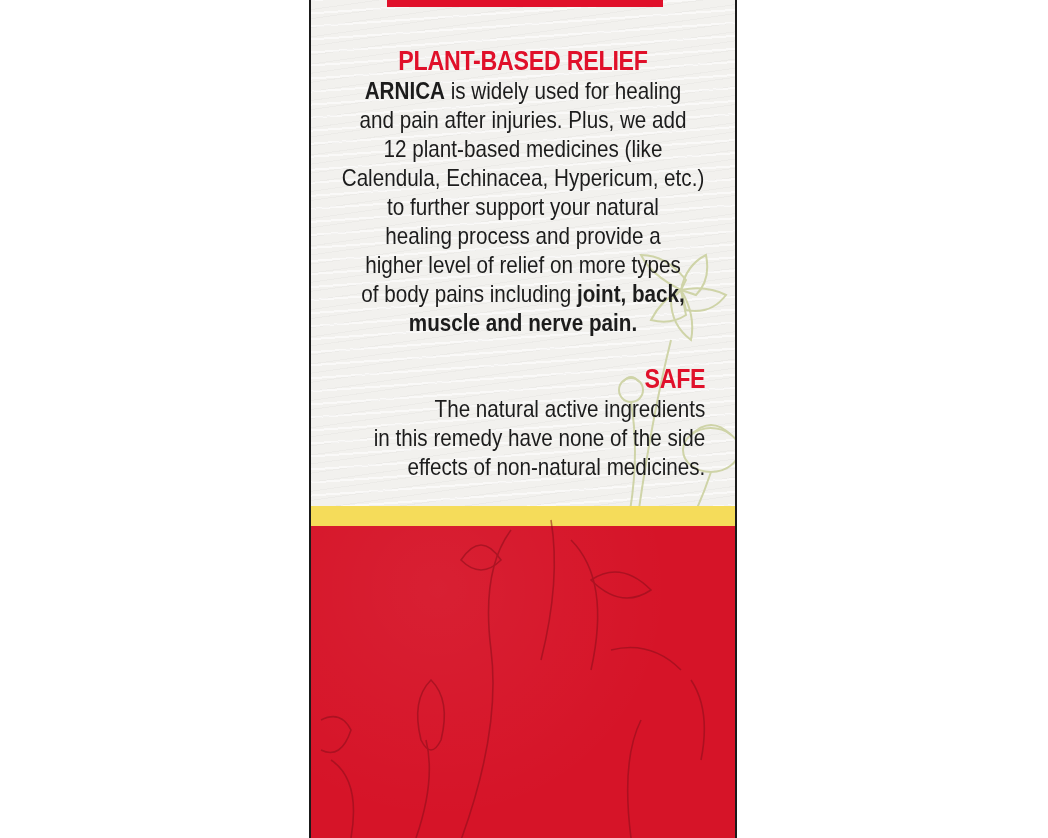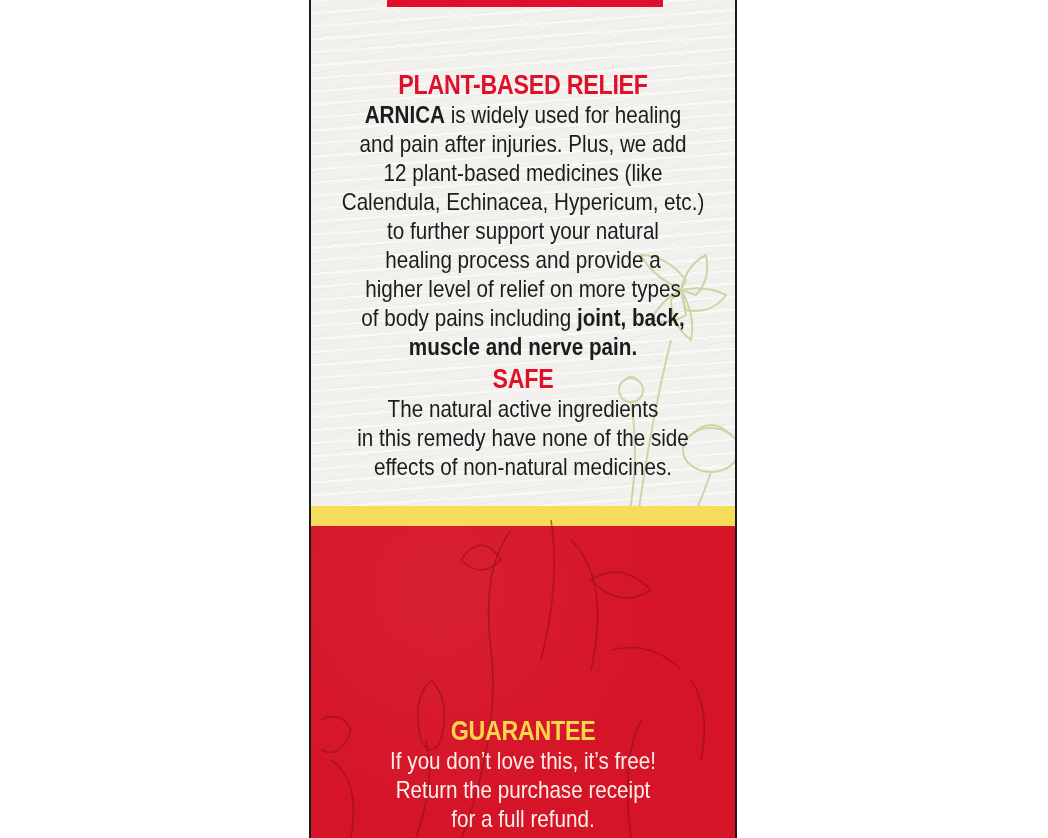--- a/index.html
+++ b/index.html
@@ -79,40 +79,34 @@
       <path d="M300 150 q40 -10 70 20"></path>
       <path d="M110 240 q-10 -40 10 -60 q20 20 10 60 q-10 20 -20 0 z"></path>
       <path d="M115 240 q10 40 -10 98"></path>
       <path d="M10 220 q20 -10 30 10 q-10 30 -30 20"></path>
       <path d="M20 260 q30 20 20 78"></path>
       <path d="M380 180 q20 30 10 80"></path>
       <path d="M330 220 q-20 40 -10 118"></path>
     </g>
   </svg>
 
-  <div class="section" style="top:70px;">
+  <div class="section" style="top:46px;">
     <div class="heading red-text">PLANT-BASED RELIEF</div>
     <span class="body-line dark-text"><b>ARNICA</b><span> is widely used for healing</span></span>
     <span class="body-line dark-text">and pain after injuries. Plus, we add</span>
     <span class="body-line dark-text">12 plant-based medicines (like</span>
     <span class="body-line dark-text">Calendula, Echinacea, Hypericum, etc.)</span>
     <span class="body-line dark-text">to further support your natural</span>
     <span class="body-line dark-text">healing process and provide a</span>
     <span class="body-line dark-text">higher level of relief on more types</span>
     <span class="body-line dark-text"><span>of body pains including </span><b>joint, back,</b></span>
     <span class="body-line dark-text"><b>muscle and nerve pain.</b></span>
   </div>
 
-  <div class="section" style="top:364px;">
+  <div class="section" style="top:364px;text-align:right;">
     <div class="heading red-text">SAFE</div>
     <span class="body-line dark-text">The natural active ingredients</span>
     <span class="body-line dark-text">in this remedy have none of the side</span>
     <span class="body-line dark-text">effects of non-natural medicines.</span>
   </div>
 
 
-  <div class="section" style="top:716px;">
-    <div class="heading yellow-text">GUARANTEE</div>
-    <span class="body-line white-text">If you don’t love this, it’s free!</span>
-    <span class="body-line white-text">Return the purchase receipt</span>
-    <span class="body-line white-text">for a full refund.</span>
-  </div>
 </div>
 
 </body></html>

